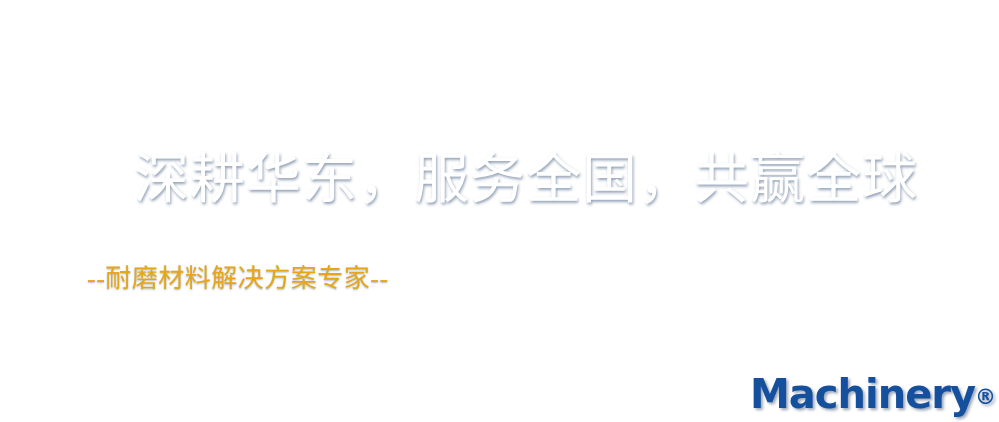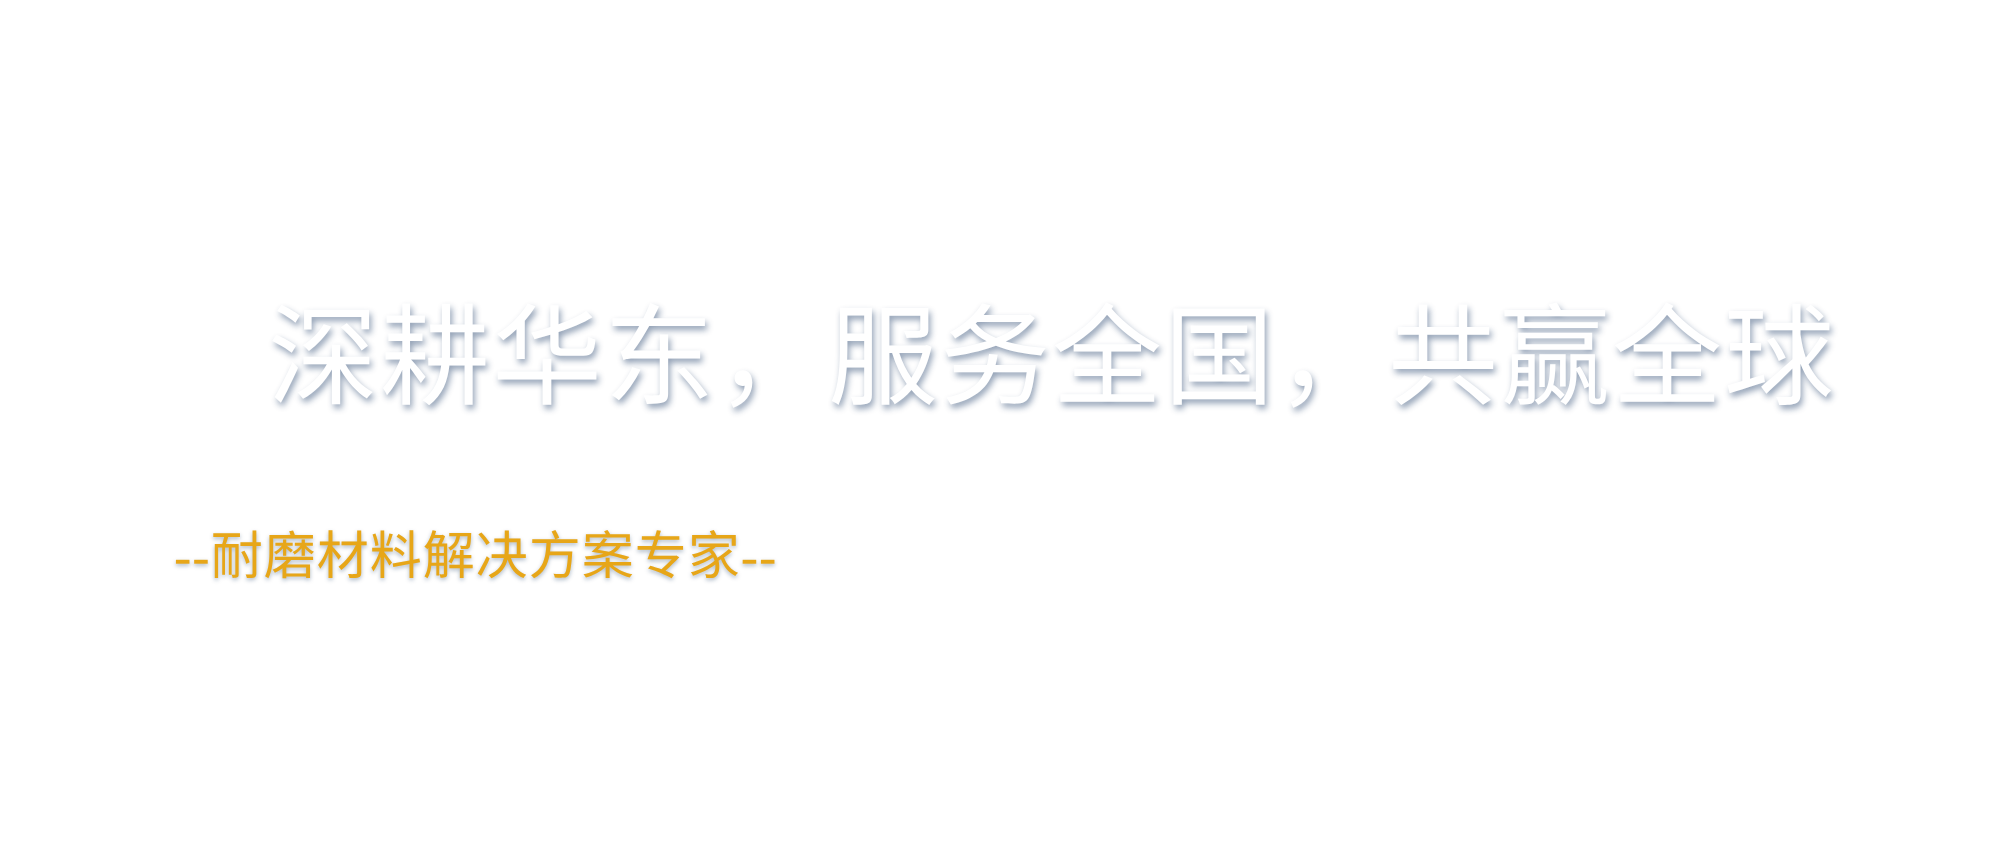--- a/index.html
+++ b/index.html
@@ -129,16 +129,17 @@
 
 <div id="banner">
 
   <div class="headline">深耕华东，服务全国，共赢全球</div>
 
   <div class="subtitle">--耐磨材料解决方案专家--</div>
 
   <div class="logo">
 
 
+    <div class="logo-machinery"><span>Machinery</span><span class="reg">®</span></div>
 
   </div>
 
 </div>
 
 </body></html>

